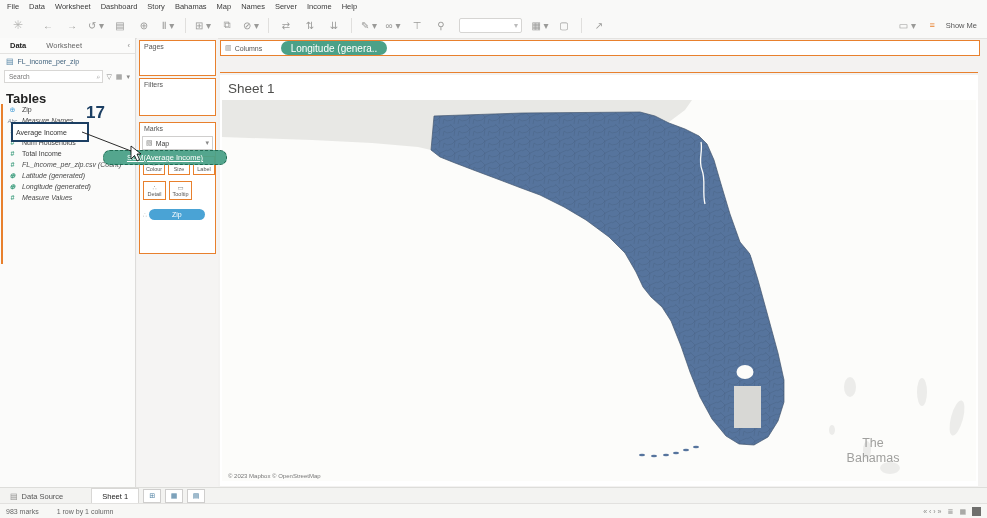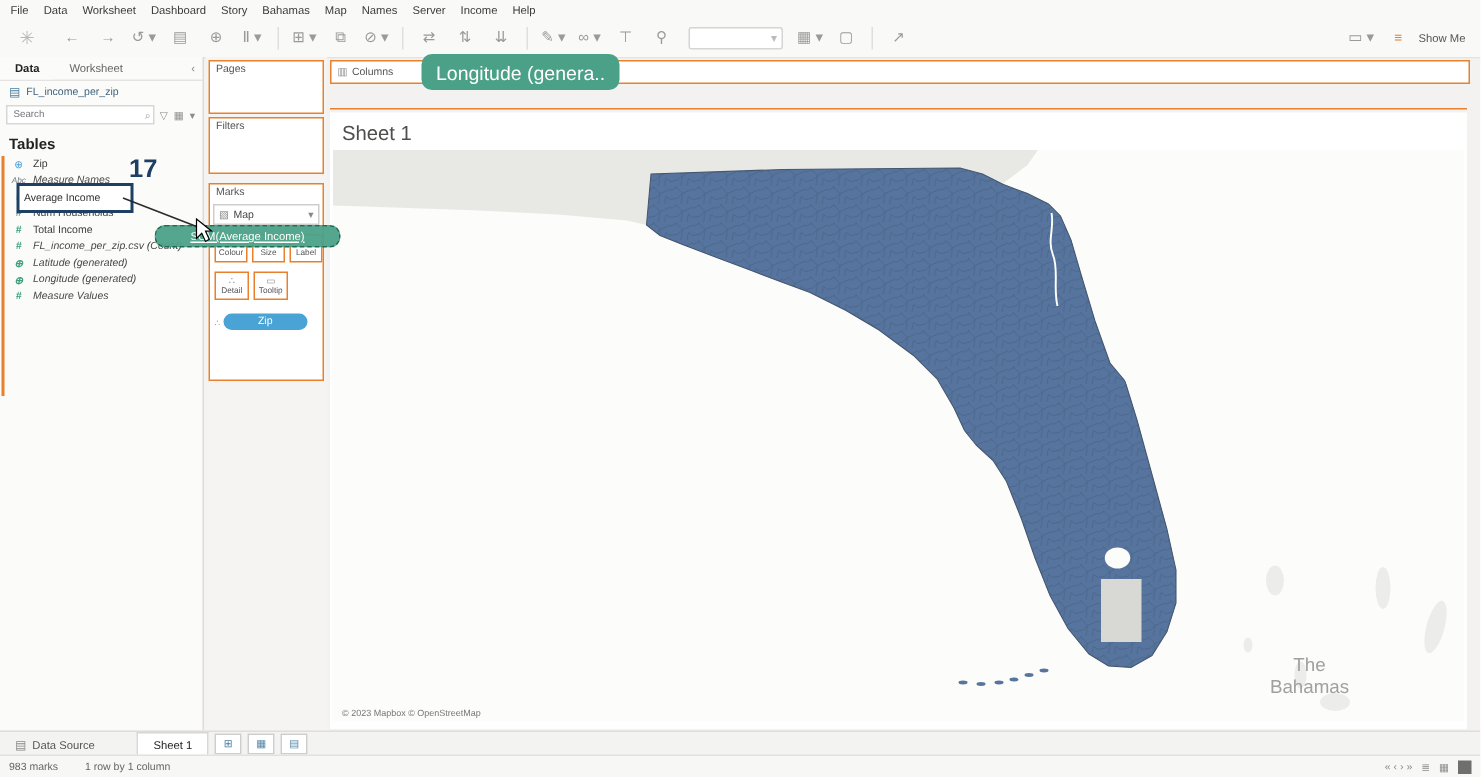--- a/index.html
+++ b/index.html
@@ -28,21 +28,21 @@
   .panetab.active{font-weight:bold;color:#222;background:#fbfbfa;}
   .panetabs .chev{margin-left:auto;padding-right:5px;color:#888;}
   .dsrow{display:flex;align-items:center;gap:4px;height:14px;padding-left:6px;color:#41637e;font-size:7px;}
   .dsrow .dsicon{color:#4a7da0;font-size:8px;}
   .searchrow{display:flex;align-items:center;margin:2px 4px 0 4px;gap:2px;}
   .searchbox{flex:1;display:flex;align-items:center;border:1px solid #d8d7d5;background:#fff;height:11px;padding:0 2px;}
   .searchbox input{border:none;outline:none;width:58px;font-size:6.5px;color:#555;
                    font-family:"Liberation Sans",sans-serif;background:transparent;}
   .searchbox .mag{color:#999;font-size:7px;margin-left:auto;}
   .srchico{color:#8a8a88;font-size:7px;padding:0 1px;}
-  .tableshdr{font-weight:bold;font-size:10px;color:#222;padding:8px 0 0 6px;}
+  .tableshdr{font-weight:bold;font-size:13px;color:#222;padding:8px 0 0 6px;}
   .fields{position:absolute;left:0;top:66px;width:100%;}
   .frow{display:flex;align-items:center;height:11px;padding-left:7px;gap:4px;color:#3c3c3c;font-size:7px;white-space:nowrap;overflow:hidden;}
   .frow.it{font-style:italic;color:#4a4a4a;}
   .fic{width:11px;text-align:center;font-size:7px;flex:0 0 11px;}
   .fic.green{color:#3f9e7f;font-weight:bold;}
   .fic.blue{color:#4a9fd8;}
   .fic.abc{color:#6b7888;font-size:5.5px;font-style:italic;}
   .paneline{position:absolute;left:1px;top:104px;width:2px;height:160px;background:#e8802d;}
   
   .dragbox{position:absolute;left:11px;top:122px;width:71px;height:16px;background:#fff;
@@ -73,21 +73,21 @@
   .zippill{height:11px;width:56px;background:#4aa3d5;border-radius:6px;color:#fff;font-size:7px;
            display:flex;align-items:center;justify-content:center;}
   
   .shelf{position:absolute;left:220px;width:758px;height:14px;background:#fff;border:1px solid #e8802d;
          display:flex;align-items:center;font-size:7px;color:#555;}
   .shelf .shic{color:#8a8a88;font-size:7px;margin:0 3px 0 4px;}
   .shelf .shlabel{width:46px;}
   .shelf-columns{top:40px;}
   .shelf-rows{top:56px;}
   .shelfline{position:absolute;left:220px;top:72px;width:758px;height:1px;background:#e8802d;}
-  .gpill{height:24px;background:#4ba188;border-radius:7px;color:#fff;font-size:13px;
+  .gpill{height:14px;background:#4ba188;border-radius:7px;color:#fff;font-size:10px;
          display:flex;align-items:center;justify-content:center;padding:0 10px;}
   
   .canvas{position:absolute;left:220px;top:75px;width:758px;height:411px;background:#fff;}
   .sheettitle{position:absolute;left:8px;top:6px;font-size:13.5px;color:#4e4e4c;}
   .mapwrap{position:absolute;left:2px;top:25px;width:754px;height:381px;}
   .attrib{position:absolute;left:8px;top:398px;font-size:6px;color:#777;}
   
   .tabbar{position:absolute;left:0;top:487px;width:100%;height:16px;background:#f3f3f1;
           border-top:1px solid #ddddda;display:flex;align-items:center;font-size:7.5px;color:#555;}
   .dstab{display:flex;align-items:center;gap:4px;padding:0 10px;height:100%;}

